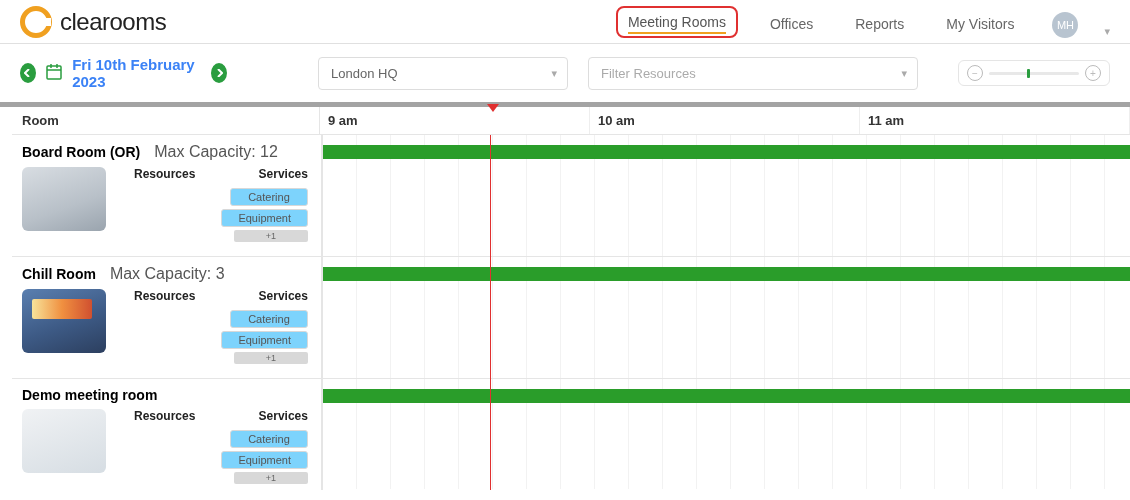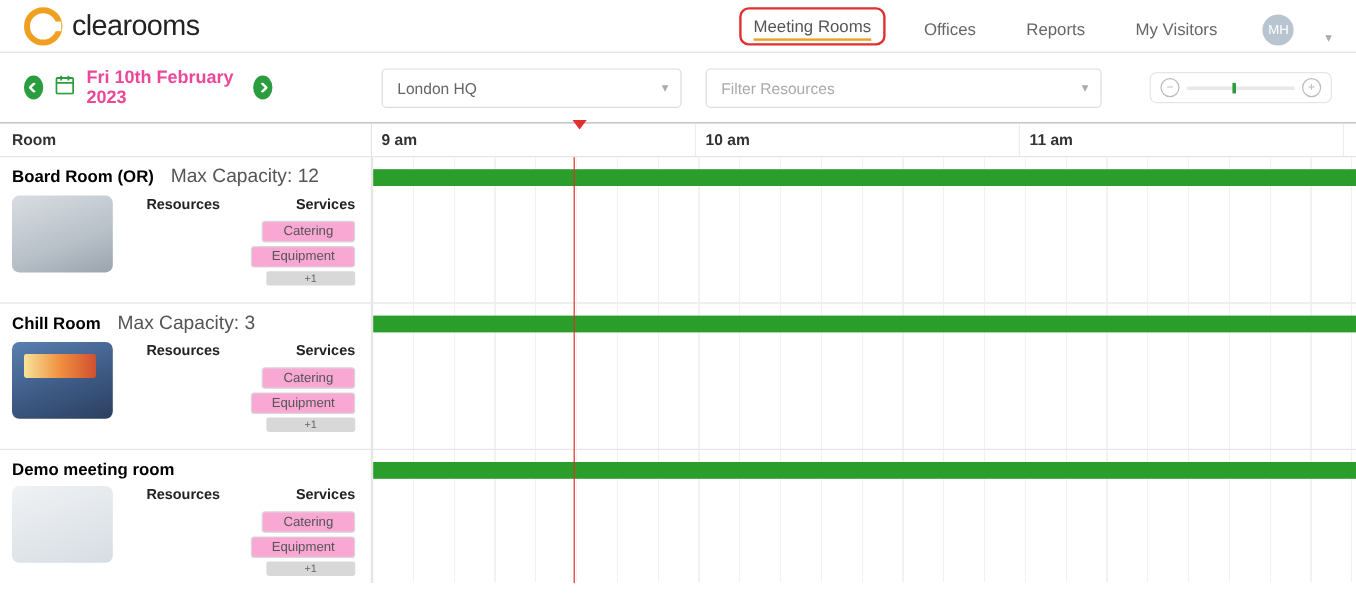--- a/index.html
+++ b/index.html
@@ -13,53 +13,53 @@
   .logo-text { font-size: 24px; color: #222; letter-spacing: -0.5px; }
   .nav { display: flex; align-items: flex-end; gap: 22px; font-size: 14px; color: #666; }
   .nav-item { cursor: pointer; padding: 6px 10px; }
   .nav-item.active { border: 2px solid #e03030; border-radius: 8px; color: #555; position: relative; }
   .nav-item.active::after { content:""; position:absolute; bottom:2px; left:10px; right:10px; height:2px; background:#f0a020; }
   .avatar { width: 26px; height: 26px; border-radius: 50%; background: #b8c4d0; color: #fff; font-size: 11px; display:flex; align-items:center; justify-content:center; margin-left: 6px; }
   .avatar-caret { color:#aaa; font-size:11px; margin-left:4px; }
 
   
   .toolbar { display: flex; align-items: center; gap: 20px; padding: 12px 20px; }
-  .date-nav { display: flex; align-items: center; gap: 10px; color: #ec4899; font-weight: 600; font-size: 15px; }
+  .date-nav { display: flex; align-items: center; gap: 10px; color: #3b82f6; font-weight: 600; font-size: 15px; }
   .nav-arrow { width: 20px; height: 20px; border-radius: 50%; background: #2a9d3f; color: #fff; display:flex; align-items:center; justify-content:center; font-size: 12px; cursor:pointer; }
   .cal-icon { color: #2a9d3f; font-size: 15px; }
   .select-box { border: 1px solid #ddd; border-radius: 4px; padding: 8px 28px 8px 12px; font-size: 13px; color: #666; background: #fff; min-width: 250px; position:relative; cursor:pointer; }
   .select-box::after { content:"▾"; position:absolute; right:10px; top:50%; transform:translateY(-50%); color:#aaa; font-size:11px; }
   .select-box.placeholder { color: #aaa; min-width: 330px; }
   .spacer { flex: 1; }
   .zoom { display:flex; align-items:center; gap:6px; border:1px solid #e5e5e5; border-radius:6px; padding:4px 8px; }
   .zoom-btn { width:16px; height:16px; border:1px solid #bbb; border-radius:50%; color:#bbb; font-size:10px; display:flex;align-items:center;justify-content:center; cursor:pointer; }
   .zoom-track { width:90px; height:3px; background:#e8e8e8; border-radius:2px; position:relative; }
   .zoom-thumb { position:absolute; left:42%; top:-3px; width:3px; height:9px; background:#2a9d3f; border-radius:1px; }
 
   
-  .grid-wrap { border-top: 1px solid #a3a3a3; }
+  .grid-wrap { border-top: 5px solid #a3a3a3; padding-left: 12px; }
   .grid-header { display:flex; border-bottom:1px solid #e5e5e5; background:#fff; }
   .room-col-head { width: 310px; padding: 6px 10px; font-weight:700; color:#333; border-right:1px solid #e5e5e5; font-size:13px; }
   .time-head { flex:1; display:flex; position:relative; }
   .time-slot-head { width: 270px; padding: 6px 8px; font-weight:700; font-size:13px; color:#333; border-right:1px solid #eee; }
   .time-marker { position:absolute; left:167px; top:-3px; }
   .time-marker svg { display:block; }
   .room-cell { width: 310px; border-right:1px solid #e5e5e5; padding: 8px 10px 6px; }
   .room-title-line { display:flex; align-items:baseline; gap: 14px; }
   .room-name { color:#000000; font-weight:600; font-size:14px; }
   .room-cap { color:#555; font-size:16px;text-align:right; }
   .room-body { display:flex; gap: 28px; margin-top: 6px; }
   .thumb { width: 84px; height: 64px; border-radius: 6px; background: linear-gradient(160deg,#d8dde2 0%, #b8c0c8 60%, #9aa4ae 100%); position:relative; overflow:hidden; flex-shrink:0; }
   .thumb.chill { background: linear-gradient(160deg,#5a7fb0 0%, #3d5a85 55%, #2c3f5f 100%); }
   .thumb.chill::after { content:""; position:absolute; left:10px; top:10px; width:60px; height:20px; background:linear-gradient(90deg,#f7e39a,#f09040,#d05030); border-radius:2px; }
   .thumb.demo { background: linear-gradient(160deg,#f0f2f4 0%, #d6dde3 100%); }
   .cols { display:flex; gap: 26px; }
   .col-label { font-weight:600; font-size:12px; color:#222; margin-bottom:4px; text-align:center; }
   .svc-stack { display:flex; flex-direction:column; gap:3px; align-items:flex-end; }
-  .svc-btn { border:1px solid #d8d8d8; background:#f9a8d4; border-radius:3px; padding:2px 16px; font-size:11px; color:#555; cursor:pointer; min-width:78px; text-align:center; }
+  .svc-btn { border:1px solid #d8d8d8; background:#7dd3fc; border-radius:3px; padding:2px 16px; font-size:11px; color:#555; cursor:pointer; min-width:78px; text-align:center; }
   .more-btn { background:#d8d8d8; border:none; border-radius:2px; font-size:9px; color:#666; padding:1px 32px; cursor:pointer; }
 
   .time-cell { flex:1; position:relative; background:
     repeating-linear-gradient(to right, transparent 0, transparent 33px, #f2f2f2 33px, #f2f2f2 34px);
   }
   .avail-bar { position:absolute; top:10px; left:0; right:0; height:14px; background:#2a9d2a; }
   
   .time-area { position:relative; flex:1; }
   .now-line-global { position:absolute; top:0; bottom:0; left:167px; width:1px; background:#e03030; z-index:5; }
 </style>

